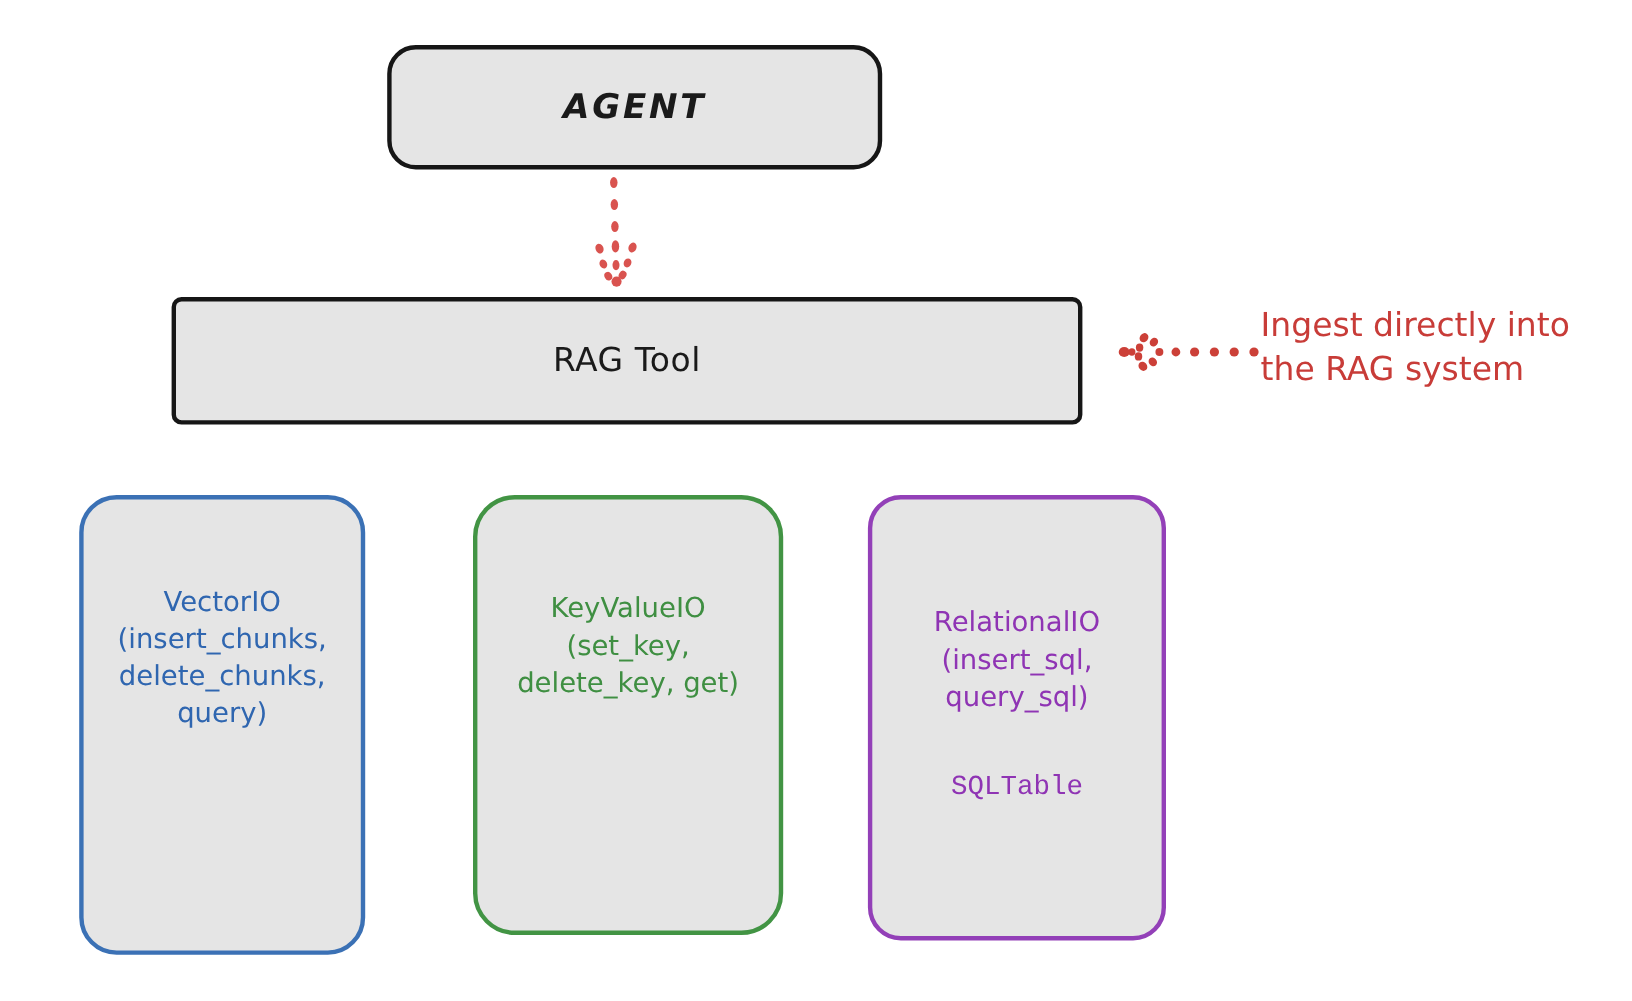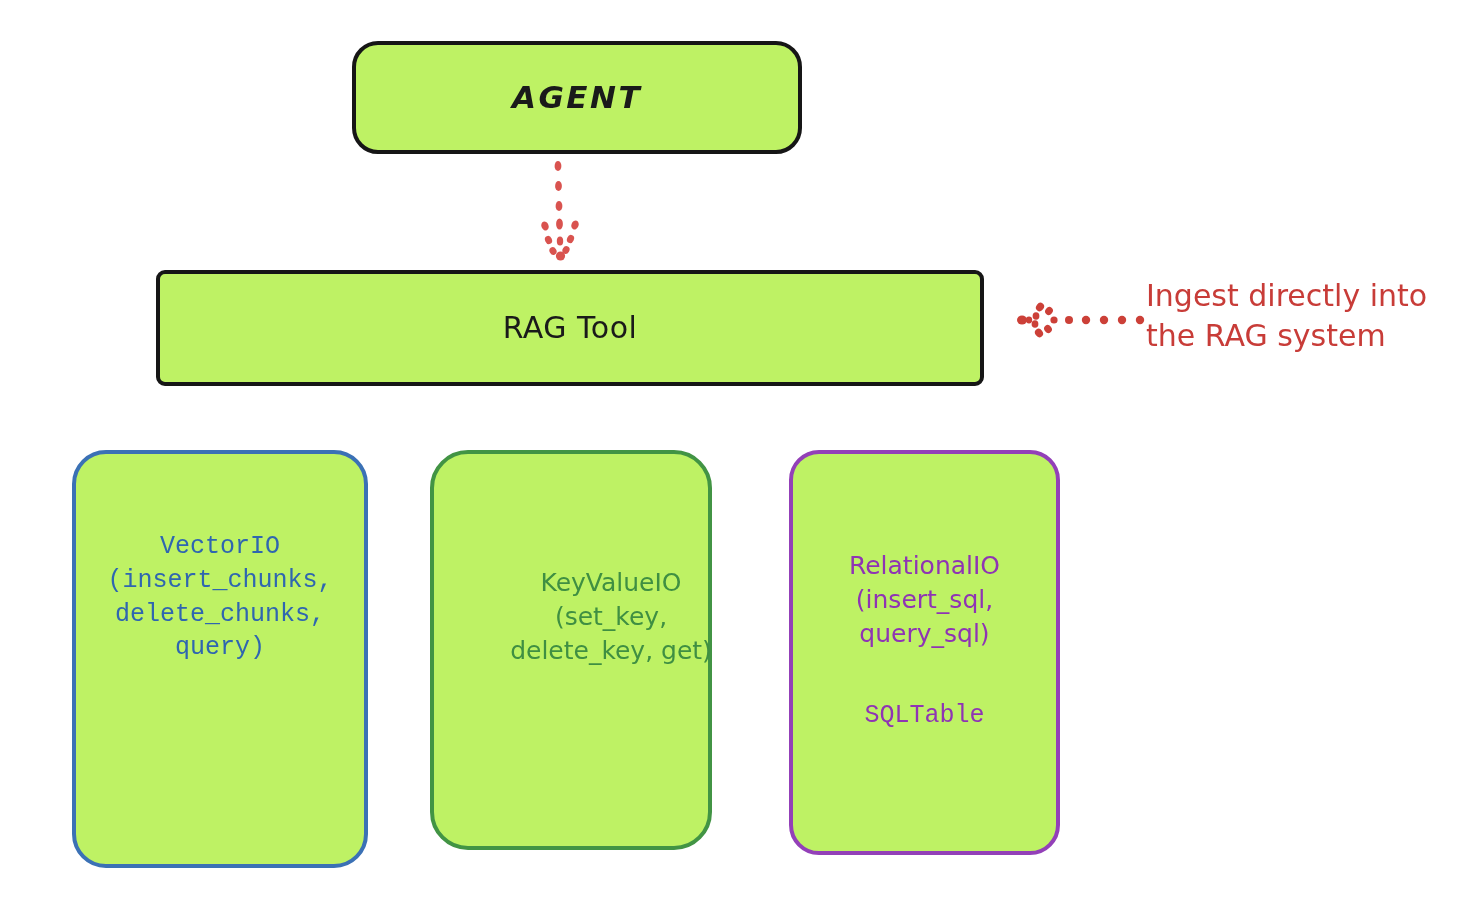--- a/index.html
+++ b/index.html
@@ -19,21 +19,21 @@
     position: absolute;
     inset: 0;
     width: 1484px;
     height: 910px;
   }
 
   
   .node {
     position: absolute;
     box-sizing: border-box;
-    background: #bef264;
+    background: #e5e5e5;
     display: flex;
     align-items: center;
     justify-content: center;
     text-align: center;
   }
 
   .node-label {
     white-space: pre-line;
     line-height: 1.28;
   }
@@ -81,24 +81,23 @@
     padding-top: 0;
   }
   .box-provider .node-label {
     width: 100%;
     font-size: 25px;
     line-height: 1.35;
   }
 
   .box-vector {
     left: 72px;
-    width: 296px;
+    width: 260px;
     height: 418px;
     border-color: #3b71b5;
-    font-family: Liberation Mono, monospace;
   }
   .box-vector .node-label { color: #2f66b0; }
 
   .box-keyvalue {
     left: 430px;
     width: 282px;
     height: 400px;
     border-color: #429444;
     border-radius: 38px;
   }
@@ -125,21 +124,21 @@
     font-size: 25px;
     line-height: 1.35;
   }
   .provider-index {
     font-size: 25px;
   }
 
   .box-vector .provider-api   { top: 76px; }
   .box-vector .provider-index { top: 253px; }
 
-  .box-keyvalue .provider-api   { top: 112px; padding-left: 40px; }
+  .box-keyvalue .provider-api   { top: 82px; }
   .box-keyvalue .provider-index { top: 250px; }
 
   .box-relational .provider-api   { top: 95px; }
   .box-relational .provider-index { top: 245px; font-family: Liberation Mono, monospace; }
 
   
   .arrow-v {
     position: absolute;
     left: 520px;
     top: 160px;

